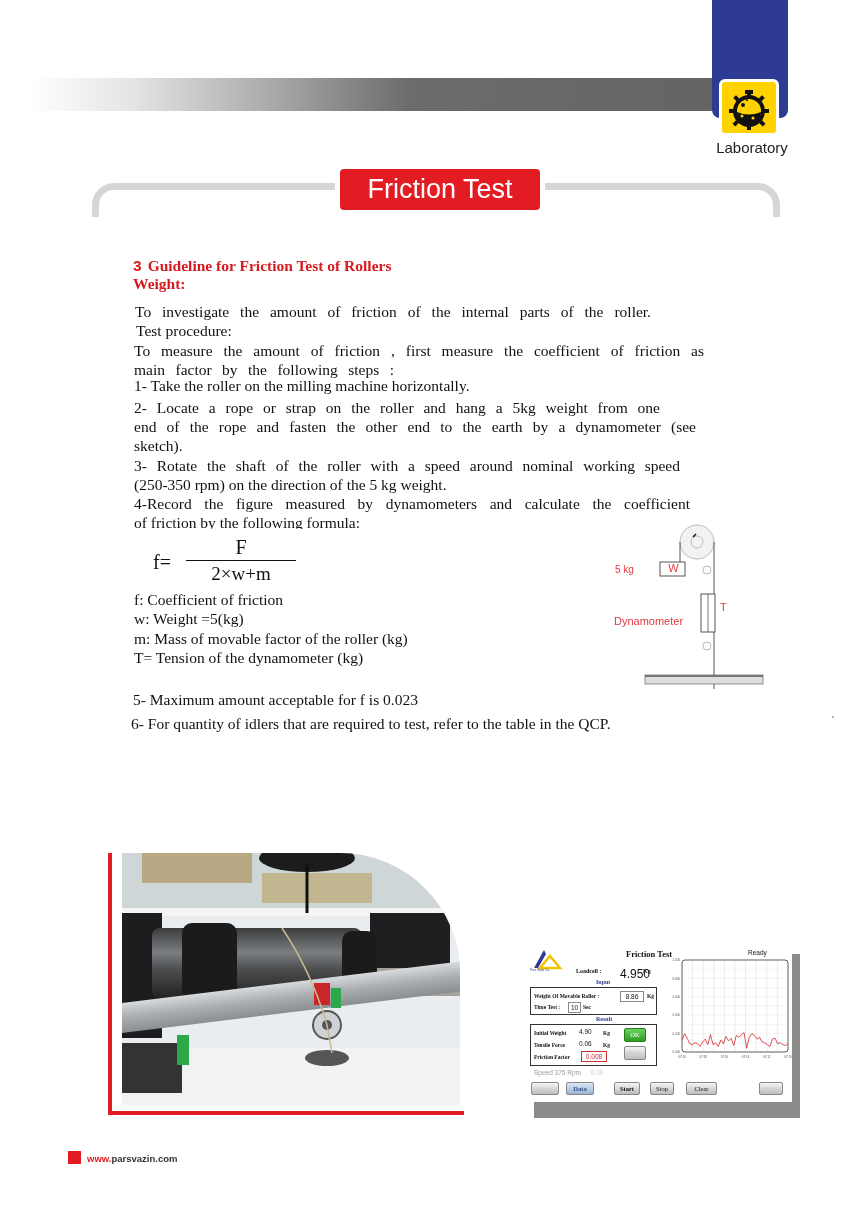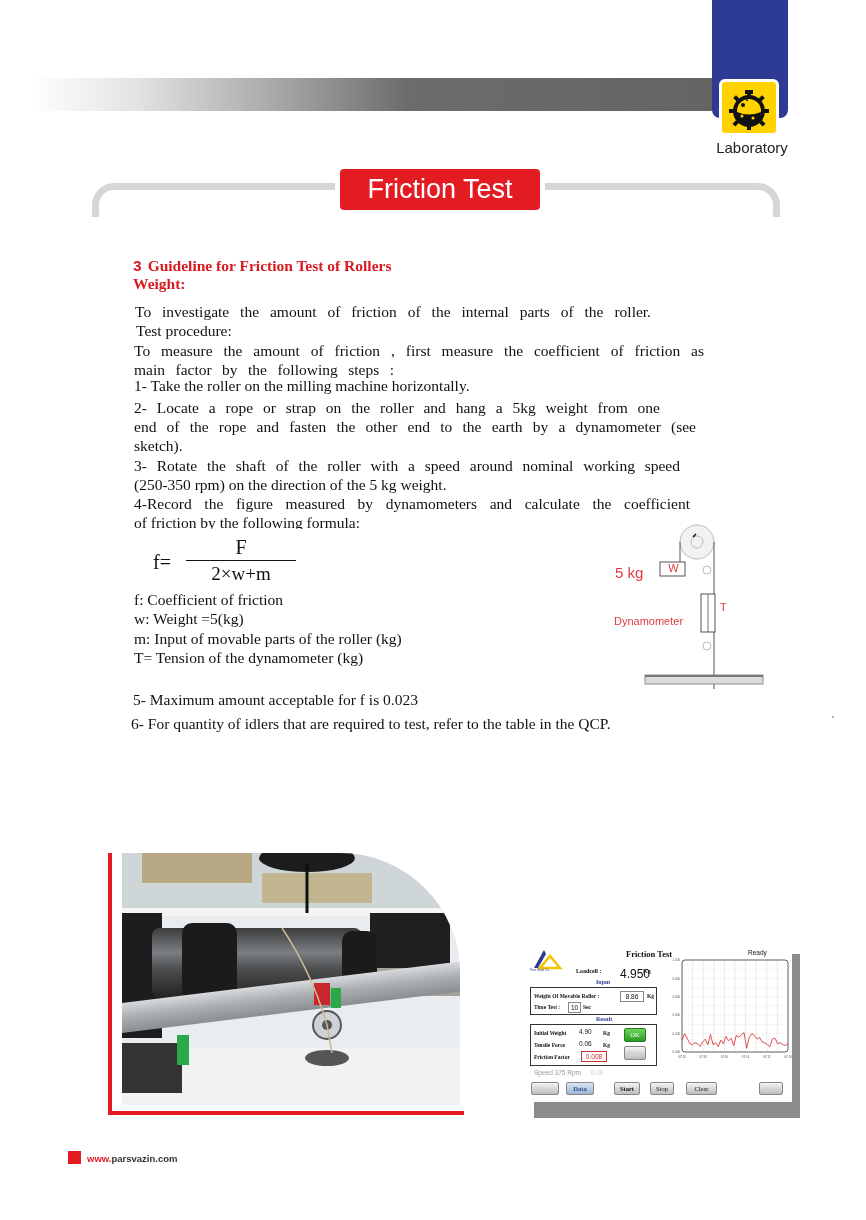--- a/index.html
+++ b/index.html
@@ -137,21 +137,21 @@
   <span class="frac">
     <span class="num-f">F</span>
     <span class="bar"></span>
     <span class="den">2×w+m</span>
   </span>
 </div>
 
 <div class="abs para" style="top:590px; left:134px;">
   <span class="line">f: Coefficient of friction</span>
   <span class="line">w: Weight =5(kg)</span>
-  <span class="line">m: Input of movable parts of the roller (kg)</span>
+  <span class="line">m: Mass of movable factor of the roller (kg)</span>
   <span class="line">T= Tension of the dynamometer (kg)</span>
 </div>
 <div class="abs para" style="top:690px; left:133px;">
   <span class="line">5- Maximum amount acceptable for f   is 0.023</span>
 </div>
 <div class="abs para" style="top:714px; left:131px;">
   <span class="line">6- For quantity of idlers that are required to test, refer to the table in the QCP.</span>
 </div>
 
 <div class="abs sketch">
@@ -162,21 +162,21 @@
     <line x1="75" y1="27" x2="75" y2="47" stroke="#555" stroke-width="1"></line>
     <line x1="109" y1="27" x2="109" y2="174" stroke="#555" stroke-width="1"></line>
     <rect x="55" y="47" width="25" height="14" fill="#fff" stroke="#555" stroke-width="1"></rect>
     <circle cx="102" cy="55" r="4" fill="#fff" stroke="#bbb"></circle>
     <rect x="96" y="79" width="14" height="38" fill="#fff" stroke="#555" stroke-width="1"></rect>
     <line x1="103" y1="79" x2="103" y2="117" stroke="#555" stroke-width="0.8"></line>
     <circle cx="102" cy="131" r="4" fill="#fff" stroke="#bbb"></circle>
     <rect x="40" y="160" width="118" height="9" fill="#ddd" stroke="#777" stroke-width="0.8"></rect>
     <rect x="40" y="160" width="118" height="2" fill="#777"></rect>
   </svg>
-  <div class="abs" style="left:10px; top:49px; font-family:'Liberation Sans',sans-serif; font-size:15px; color:#e0393e;">5 kg</div>
+  <div class="abs" style="left:10px; top:49px; font-family:'Liberation Sans',sans-serif; font-size:10px; color:#e0393e;">5 kg</div>
   <div class="abs" style="left:55px; top:47px; width:27px; text-align:center; font-family:'Liberation Sans',sans-serif; font-size:11px; color:#e0393e;">W</div>
   <div class="abs" style="left:115px; top:86px; font-family:'Liberation Sans',sans-serif; font-size:11px; color:#e0393e;">T</div>
   <div class="abs" style="left:9px; top:100px; font-family:'Liberation Sans',sans-serif; font-size:11px; color:#e0393e;">Dynamometer</div>
 </div>
 
 <div class="abs dot"></div>
 
 <div class="abs photo-frame"></div>
 <div class="abs photo">
   <svg width="338" height="252" viewBox="0 0 338 252">

